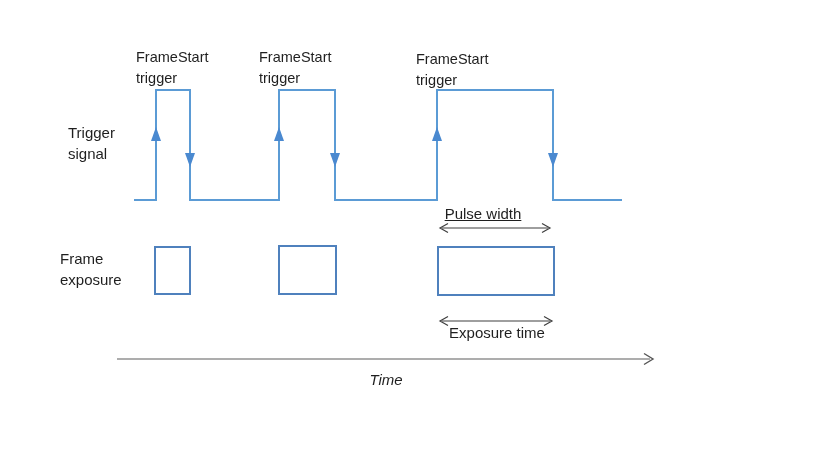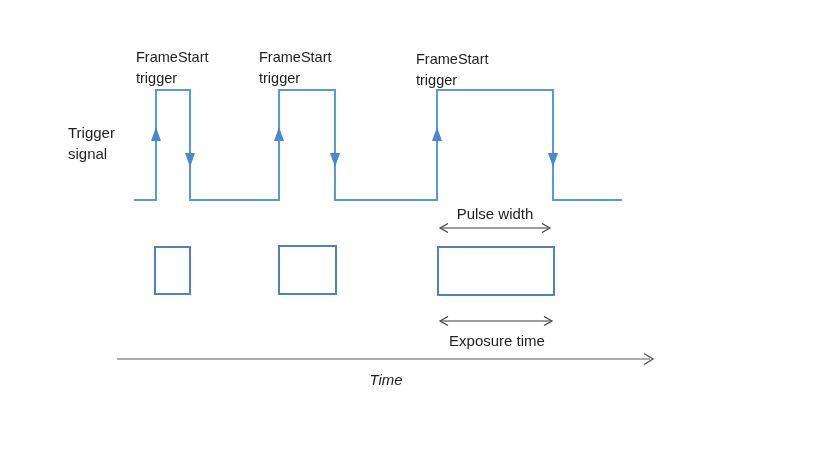--- a/index.html
+++ b/index.html
@@ -77,18 +77,20 @@
 
   <div class="label fs-label" style="left:136px; top:47px;">FrameStart
 trigger</div>
   <div class="label fs-label" style="left:259px; top:47px;">FrameStart
 trigger</div>
   <div class="label fs-label" style="left:416px; top:49px;">FrameStart
 trigger</div>
 
   <div class="label row-label" style="left:68px; top:122px;">Trigger
 signal</div>
+  <div class="label row-label" style="left:60px; top:248px;">Frame
+exposure</div>
 
-  <div class="label dim-label centered" style="left:495px; top:203px;">Pulse width</div>
-  <div class="label dim-label centered" style="left:497px; top:330px;">Exposure time</div>
+  <div class="label dim-label centered" style="left:483px; top:203px;text-decoration:underline;">Pulse width</div>
+  <div class="label dim-label centered" style="left:497px; top:322px;">Exposure time</div>
   <div class="label dim-label centered" style="left:386px; top:369px;font-style:italic;">Time</div>
 
 </div>
 
 </body></html>

